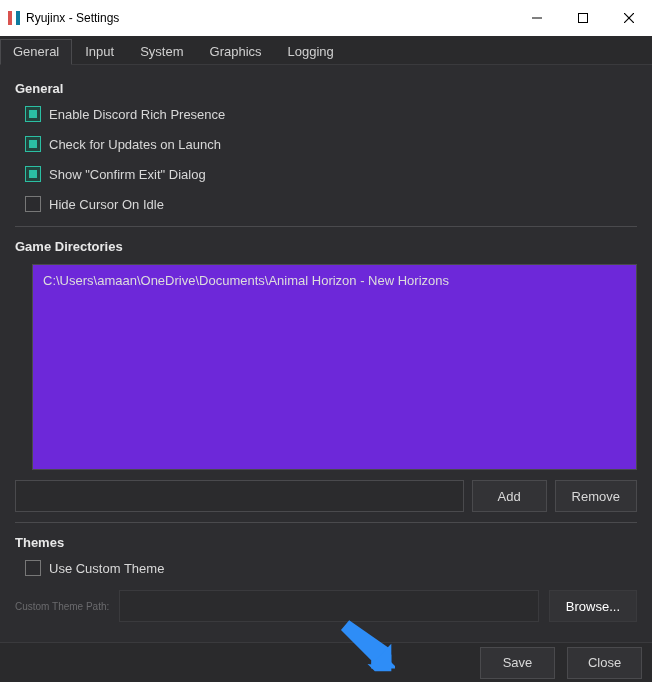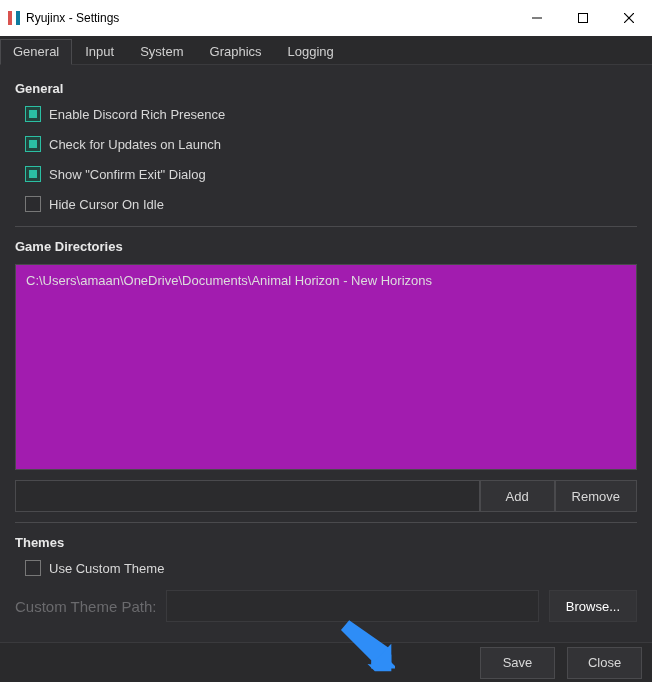--- a/index.html
+++ b/index.html
@@ -92,28 +92,29 @@
   width:8px; height:8px;
   background:#2bbfa3;
 }
 .divider {
   height:1px;
   background:#4a4a4d;
   margin:8px 0 12px 0;
 }
 .list-box {
   border:1px solid #4a4a4d;
-  background:#a21caf;
+  background:#6d28d9;
   height:206px;
   padding:8px 10px;
   font-size:13px;
   color:#ddd;
   margin-bottom:10px;
-}
-.row-input-btns { display:flex; margin-bottom:10px; }
+  margin-left:17px;
+}
+.row-input-btns { display:flex; gap:8px; margin-bottom:10px; }
 .text-input {
   flex:1;
   height:32px;
   border:1px solid #4a4a4d;
   background:#2b2b2d;
   color:#ddd;
   padding:0 8px;
   font-size:13px;
 }
 .btn {
@@ -126,21 +127,21 @@
   font-size:13px;
   display:flex; align-items:center; justify-content:center;
   cursor:pointer;
 }
 .btn.disabled { color:#ffffff; border-color:#3a3a3d; cursor:default; }
 .theme-path-row {
   display:flex; align-items:center; gap:10px; margin-top:14px;
 }
 .theme-path-label {
   color:#6a6a6d;
-  font-size:15px;
+  font-size:10px;
   white-space:nowrap;
 }
 .path-input {
   flex:1;
   height:32px;
   border:1px solid #3a3a3d;
   background:#2b2b2d;
   color:#888;
   padding:0 8px;
 }

